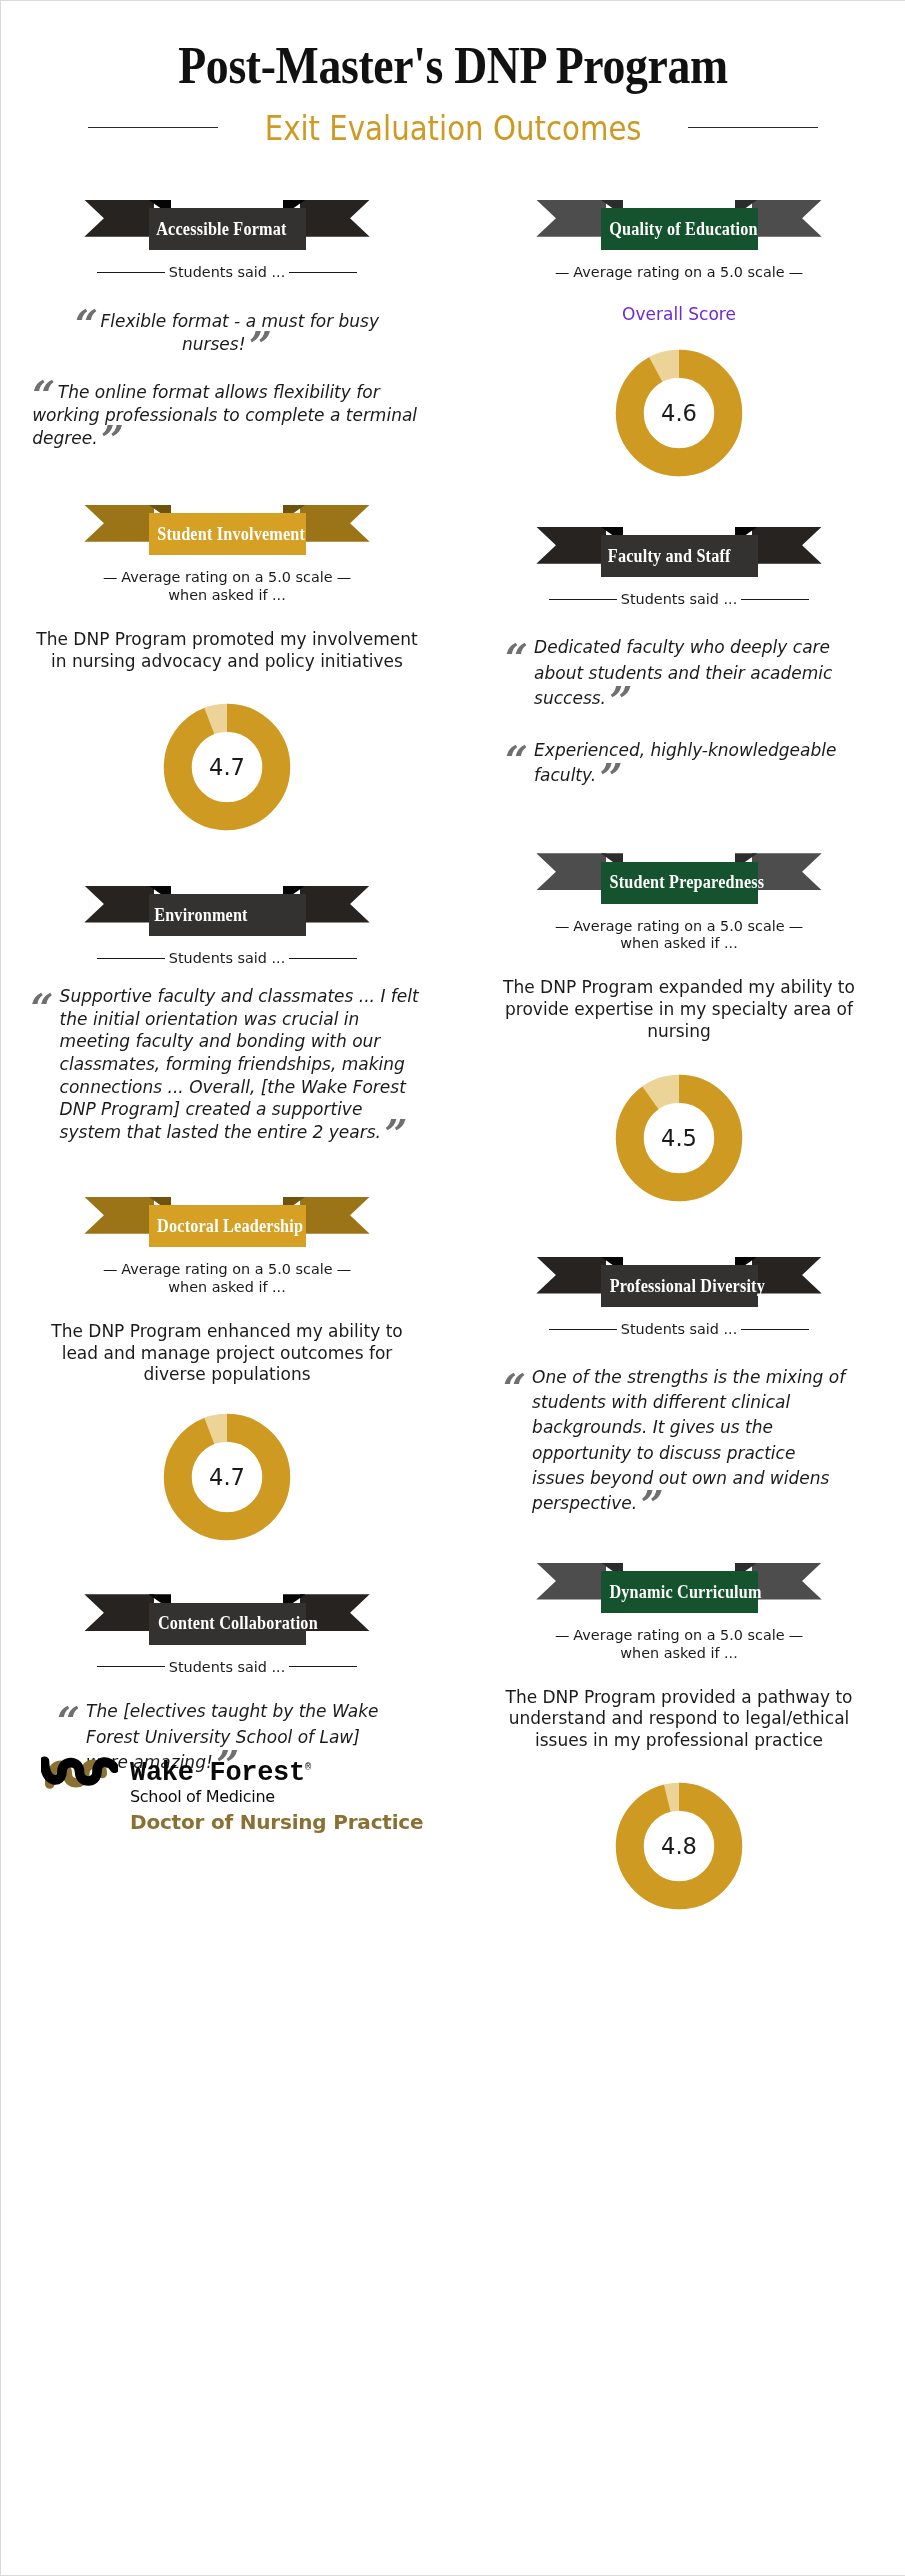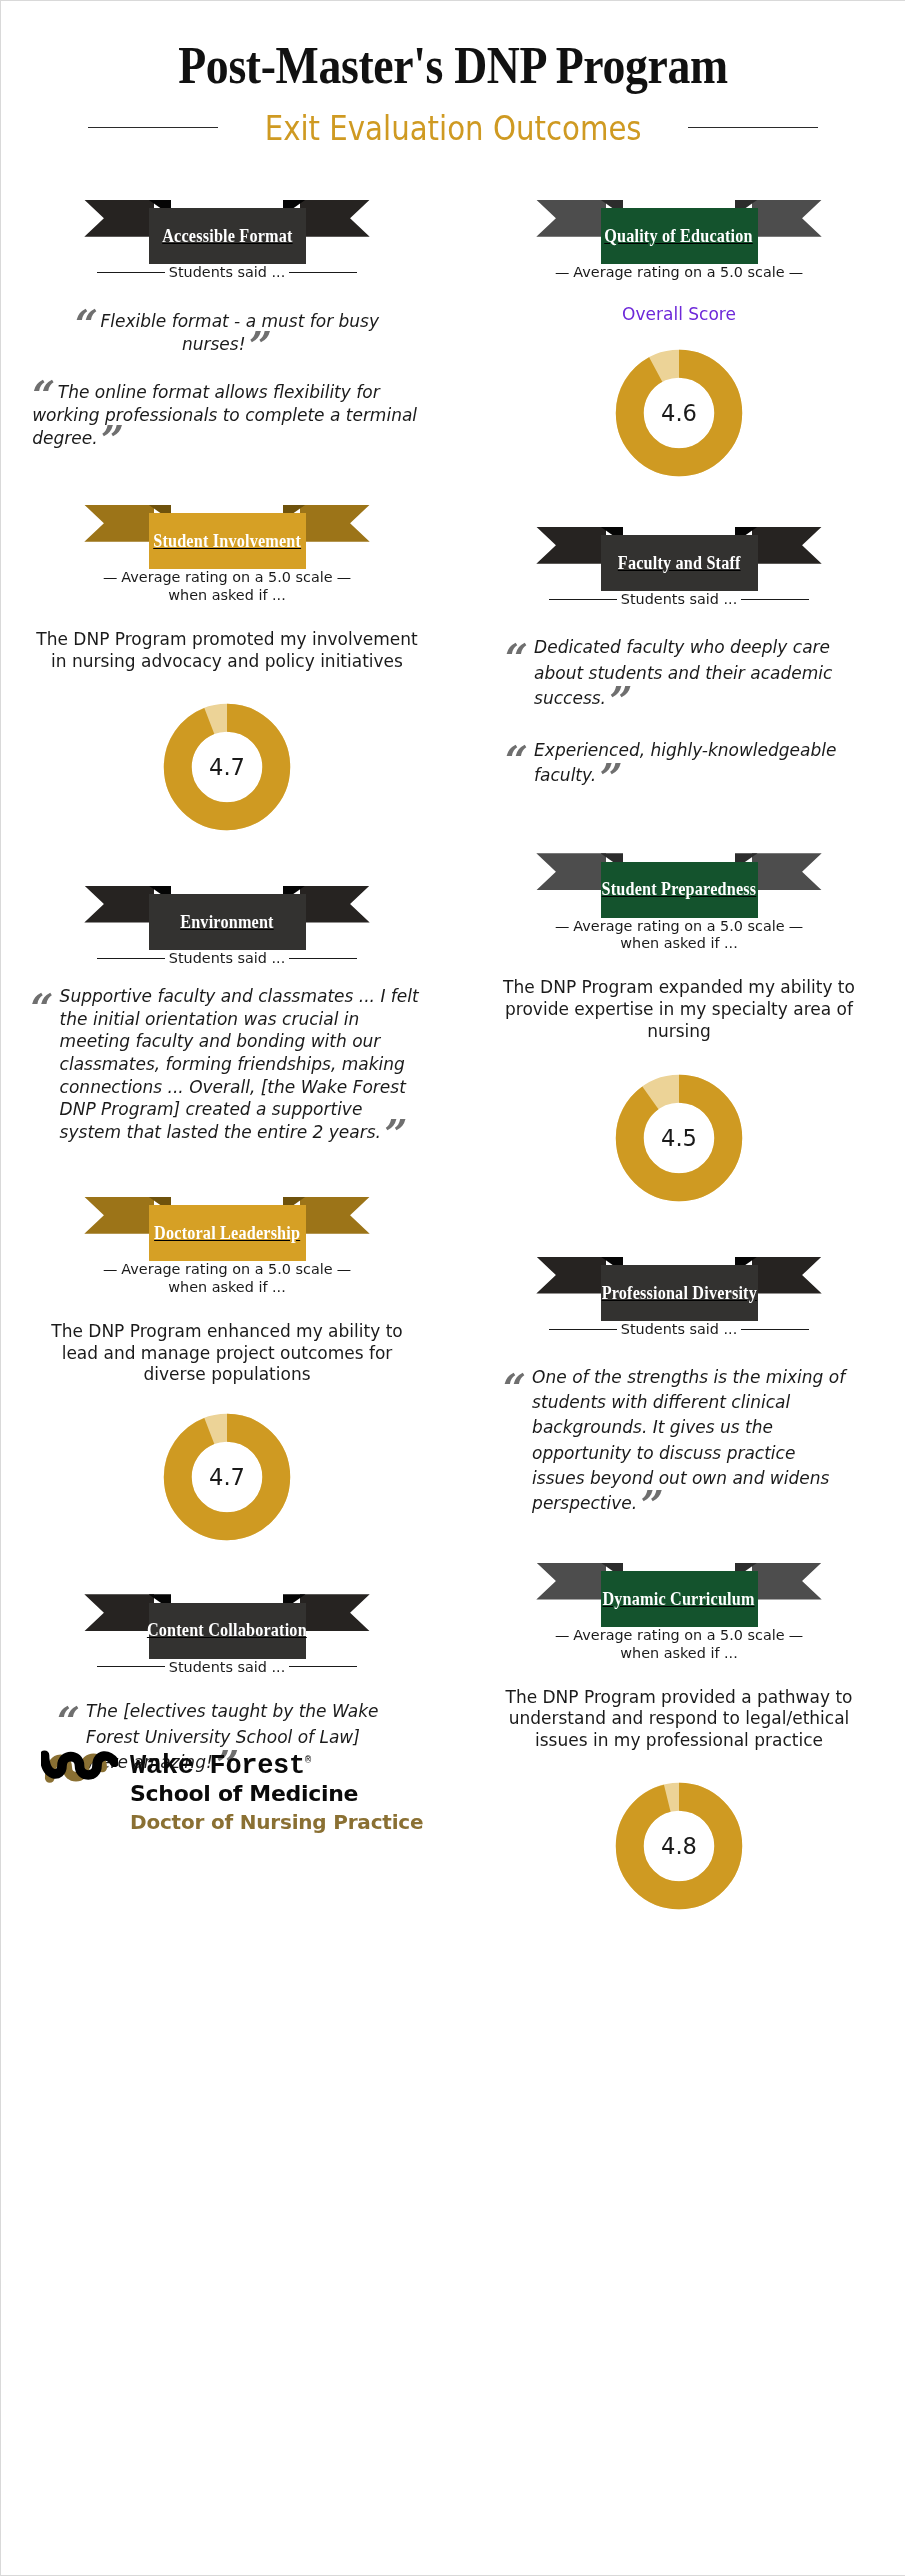--- a/index.html
+++ b/index.html
@@ -75,25 +75,24 @@
     width: 22.6px;
     height: 15.7px;
   }
   .ribbon .fold.left  { left: 59px;  clip-path: polygon(0 0, 100% 0, 100% 100%); }
   .ribbon .fold.right { right: 59px; clip-path: polygon(0 0, 100% 0, 0 100%); }
   .ribbon .plate {
     position: absolute;
     left: 59px;
     right: 59px;
     top: 12px;
-    height: 56px;
+    height: 42px;
     display: flex;
     align-items: center;
-    justify-content: center;
-    text-decoration: underline;
+    justify-content: flex-start;
   }
   .ribbon .plate span {
     font-family: "Liberation Serif", serif;
     font-weight: 700;
     font-size: 18px;
     color: #ffffff;
     transform: scaleX(0.9);
     white-space: nowrap;
     letter-spacing: 0.2px;
   }
@@ -216,22 +215,22 @@
     font-weight: 700;
     font-size: 27px;
     color: #0a0a0a;
     letter-spacing: -0.3px;
     line-height: 1.08;
     margin-top: 15px;
   }
   .logo-l1 sup { font-size: 10.4px; font-weight: 400; vertical-align: super; }
   .logo-l2 {
     font-family: "DejaVu Sans", sans-serif;
-    font-weight: 700;
-    font-size: 22px;
+    font-weight: 400;
+    font-size: 16px;
     color: #0a0a0a;
     letter-spacing: -0.3px;
     line-height: 1.12;
   }
   .logo-l3 {
     font-family: "DejaVu Sans", sans-serif;
     font-weight: 700;
     font-size: 20px;
     color: #8a7033;
     letter-spacing: -0.2px;

